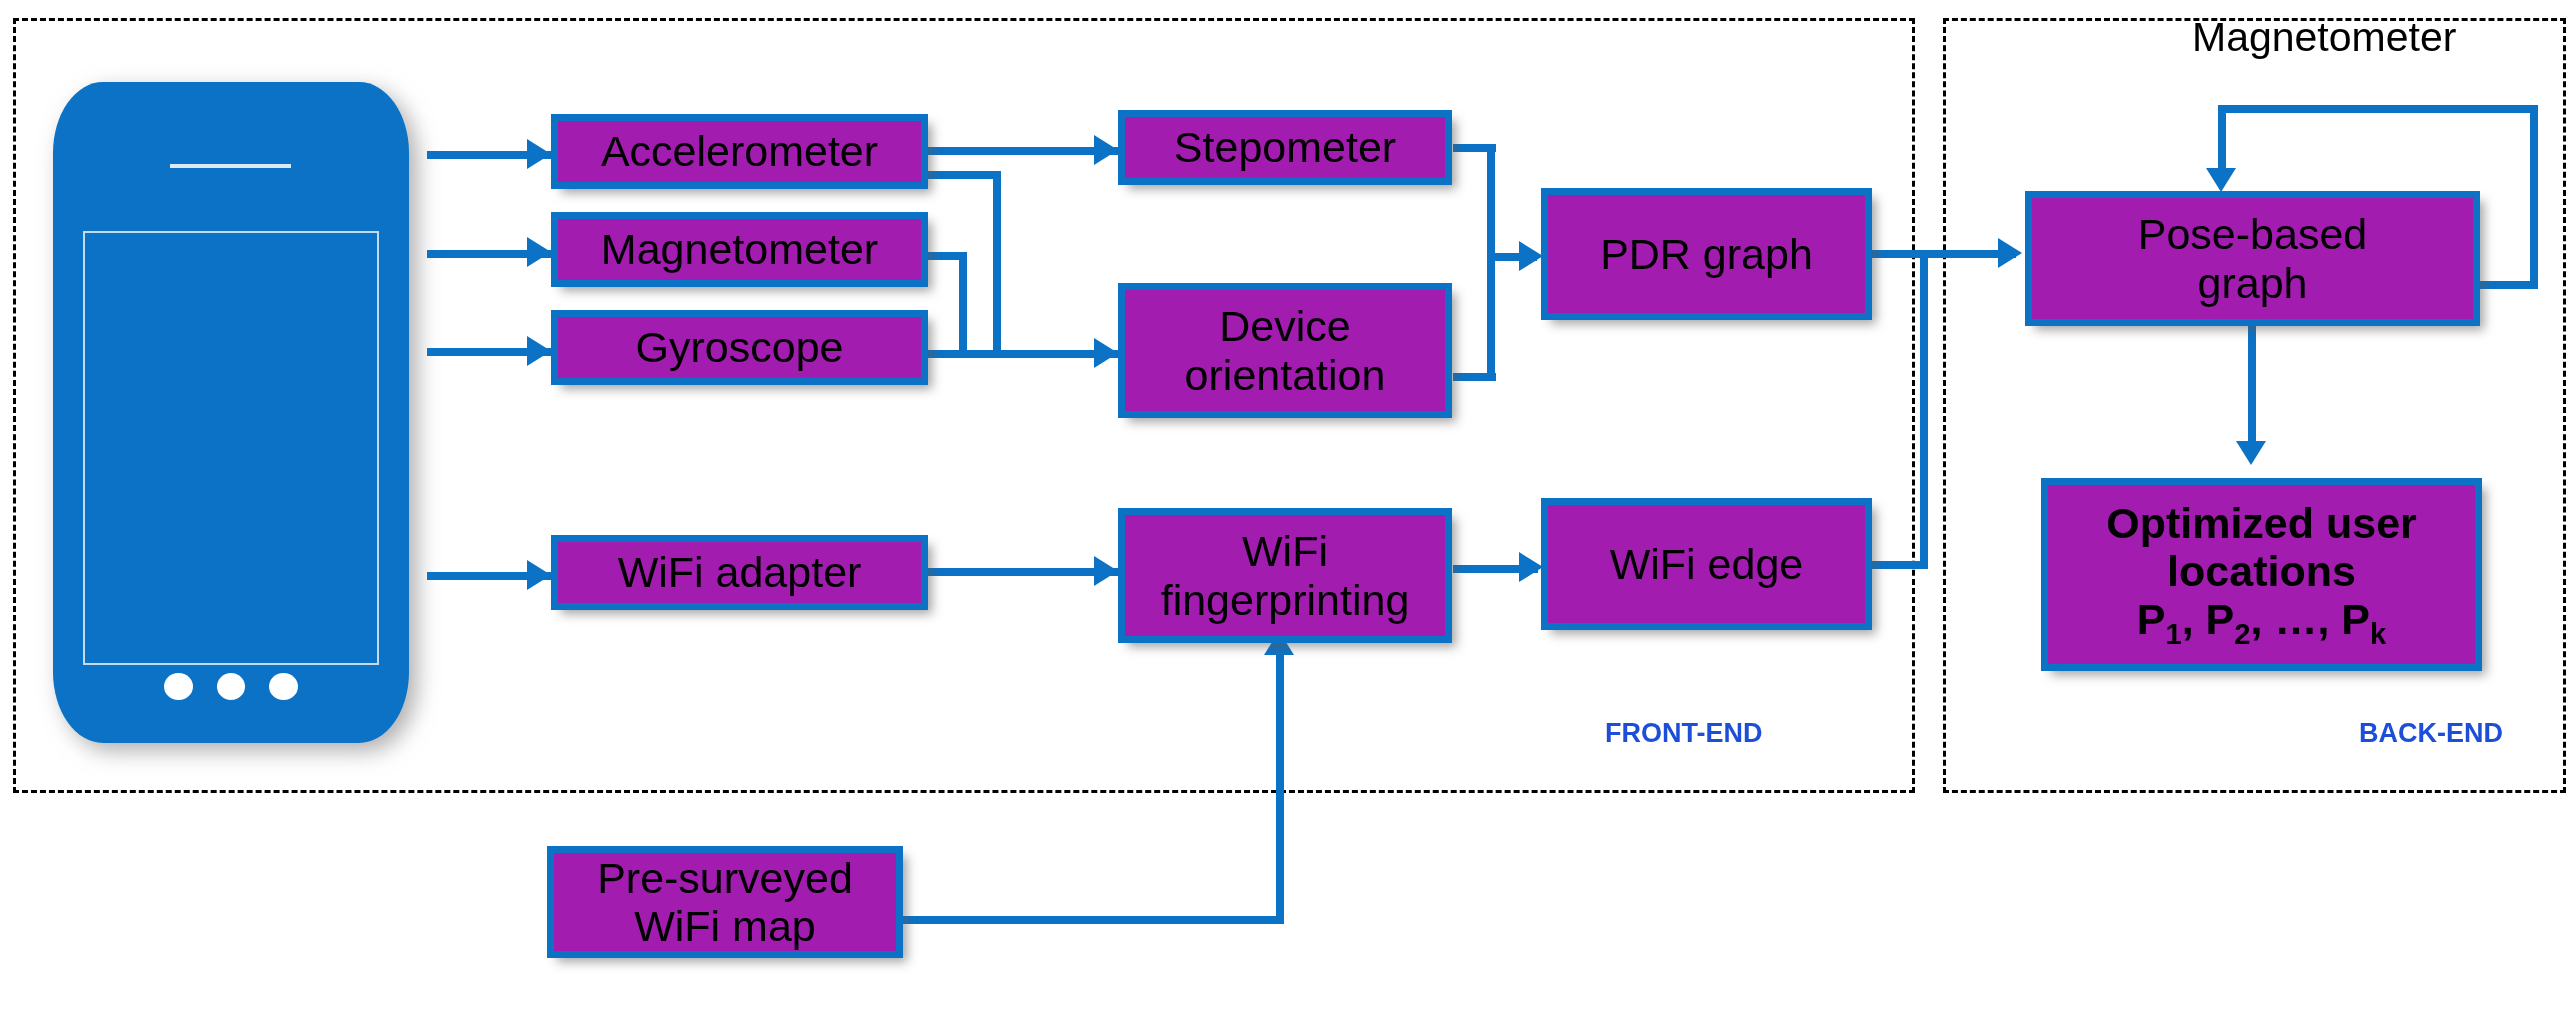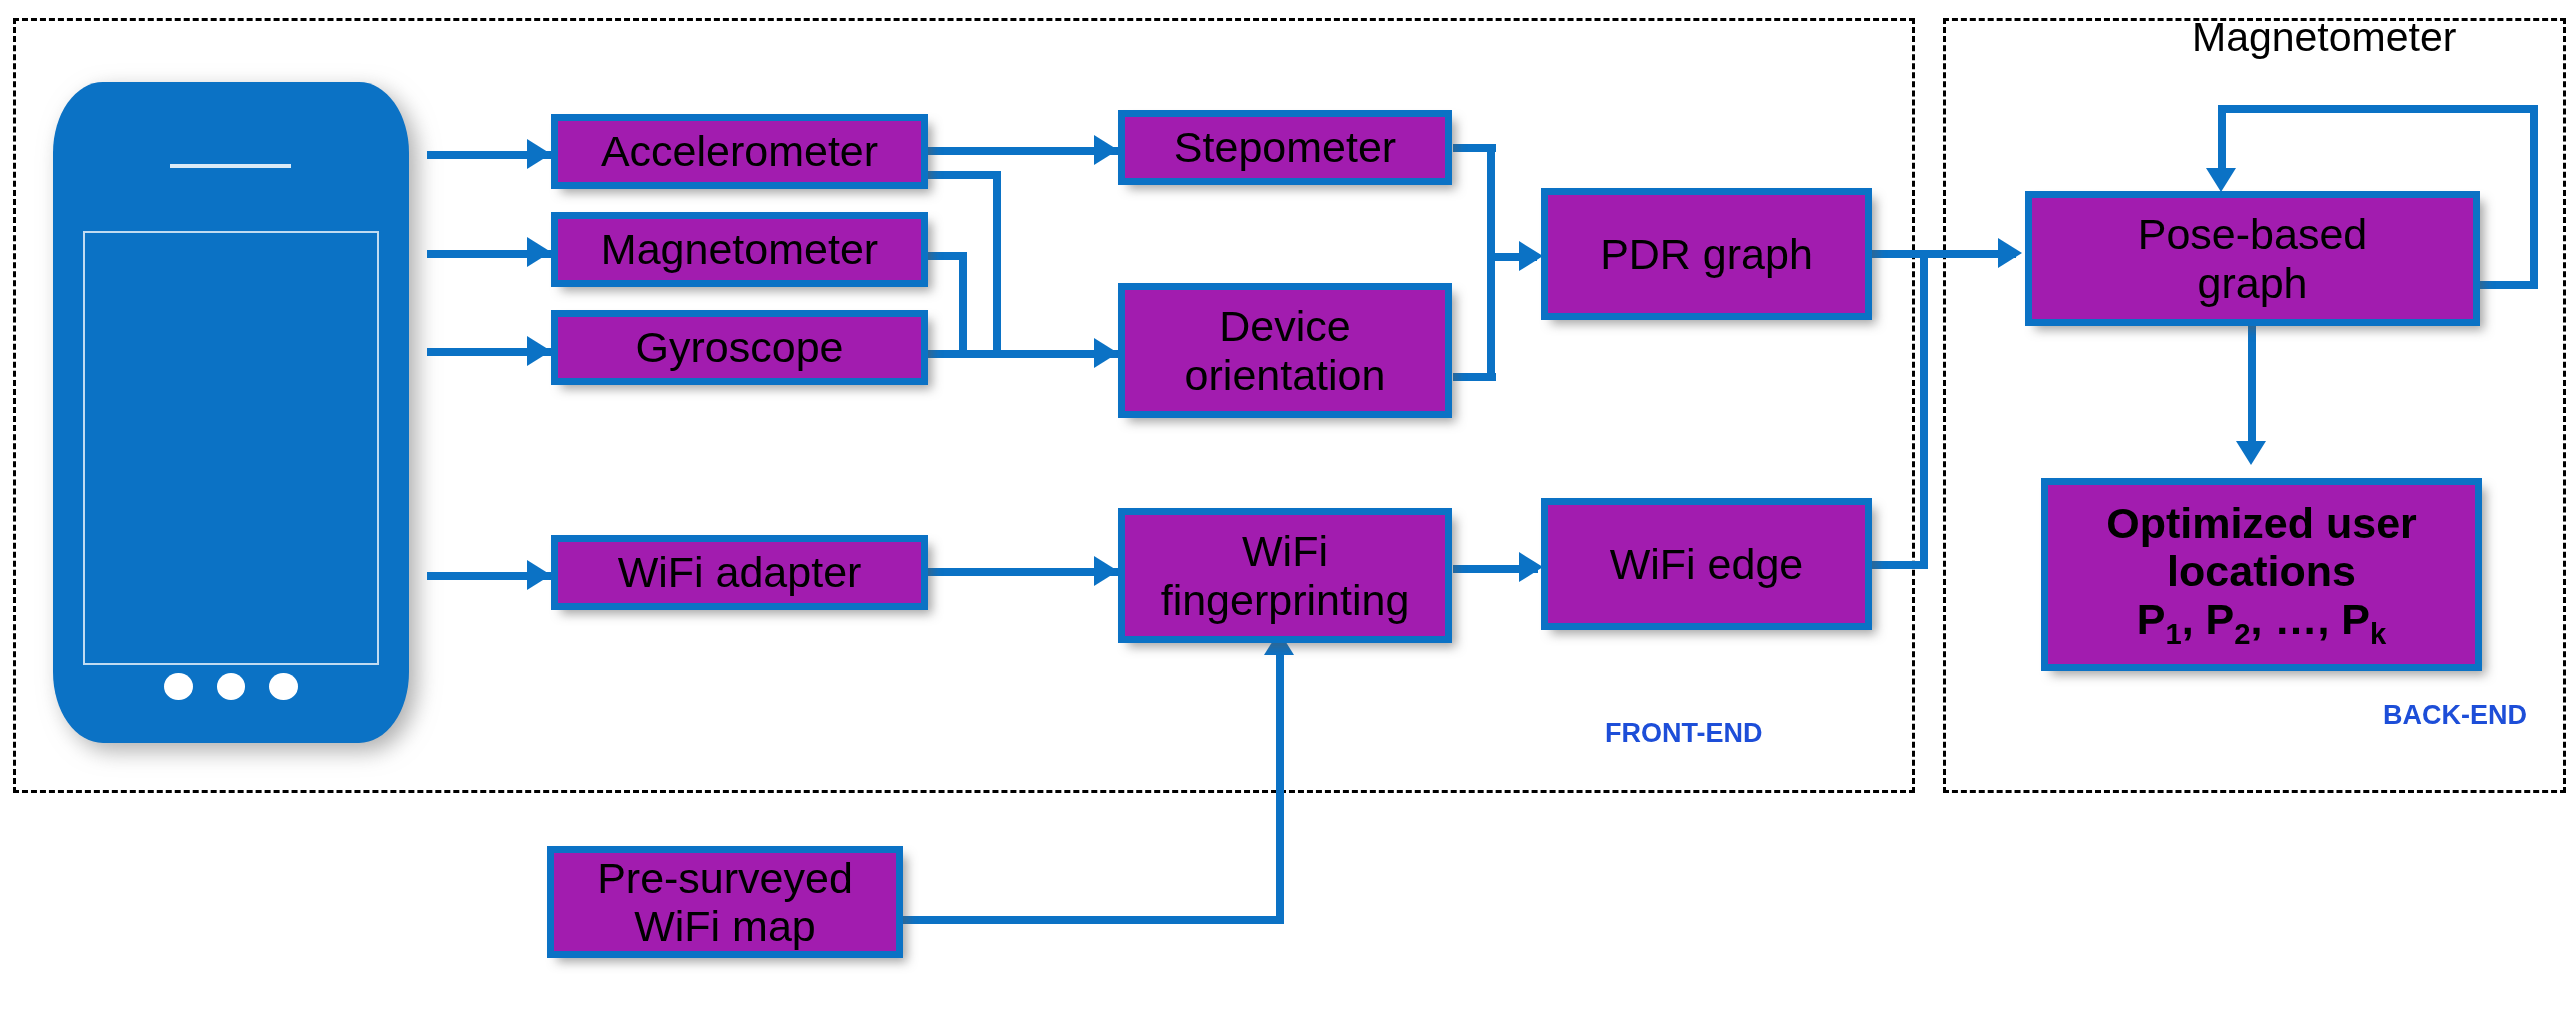--- a/index.html
+++ b/index.html
@@ -32,21 +32,21 @@
   .region-label {
     position: absolute;
     font-size: 27px;
     color: #1d4ed8;
     white-space: nowrap;
     letter-spacing: 0px;
     font-family: "Liberation Sans", sans-serif;
     font-weight: bold;
   }
   #label-frontend { left: 1605px; top: 718px; }
-  #label-backend  { left: 2359px; top: 700px; margin-left: 24px; }
+  #label-backend  { left: 2359px; top: 718px; }
 
   
   .box {
     position: absolute;
     box-sizing: border-box;
     background: #a21caf;
     border: 7.8px solid #0b72c5;
     display: flex;
     align-items: center;
     justify-content: center;

